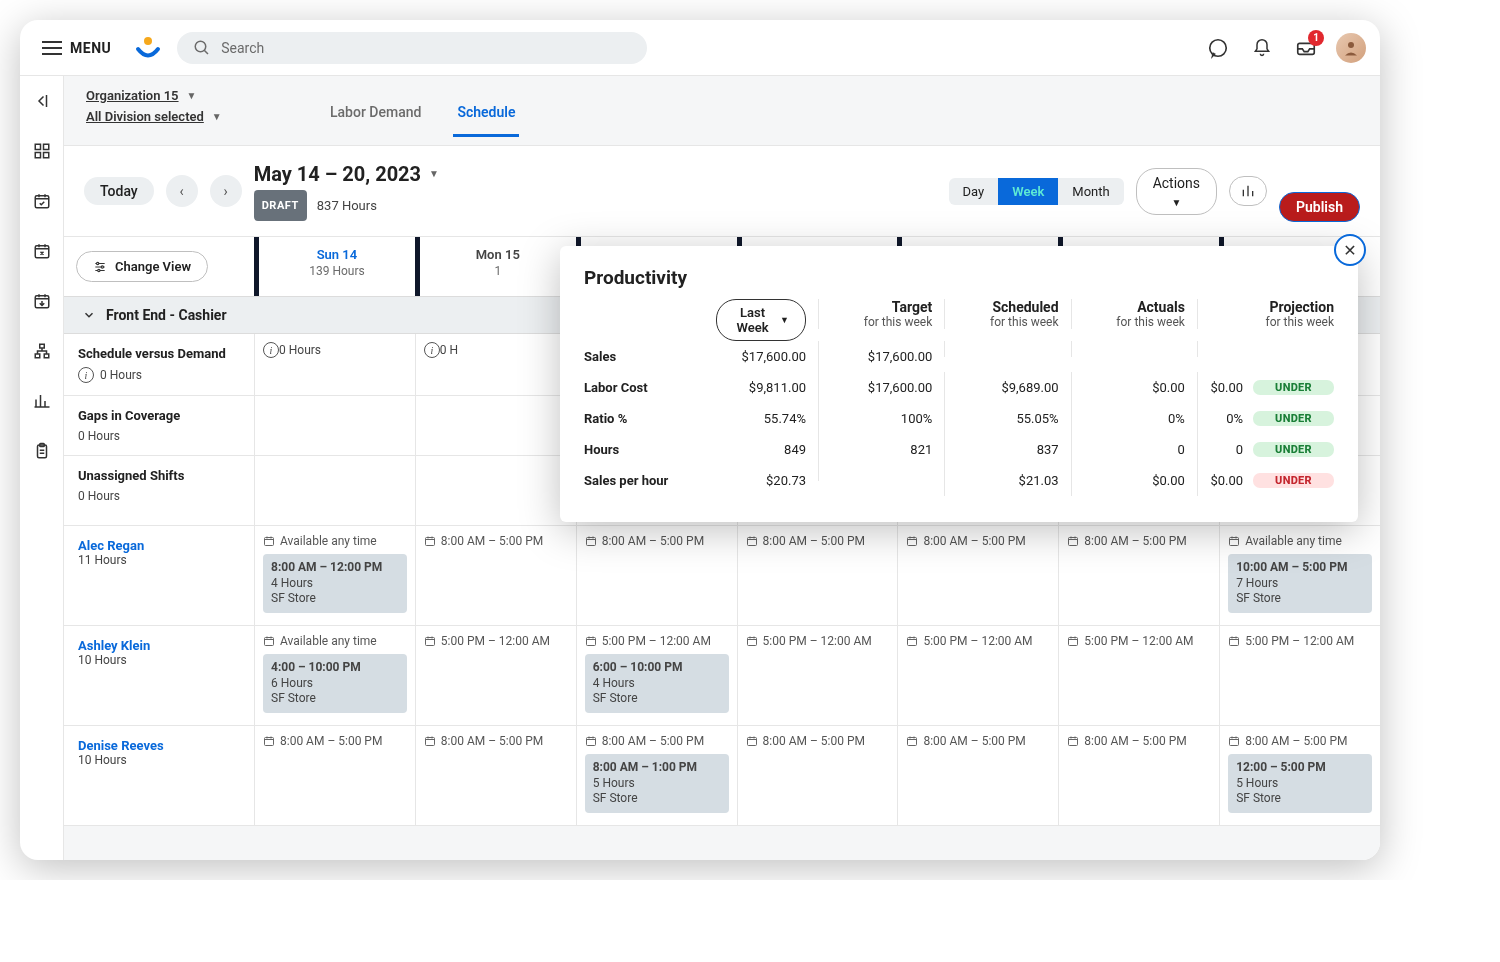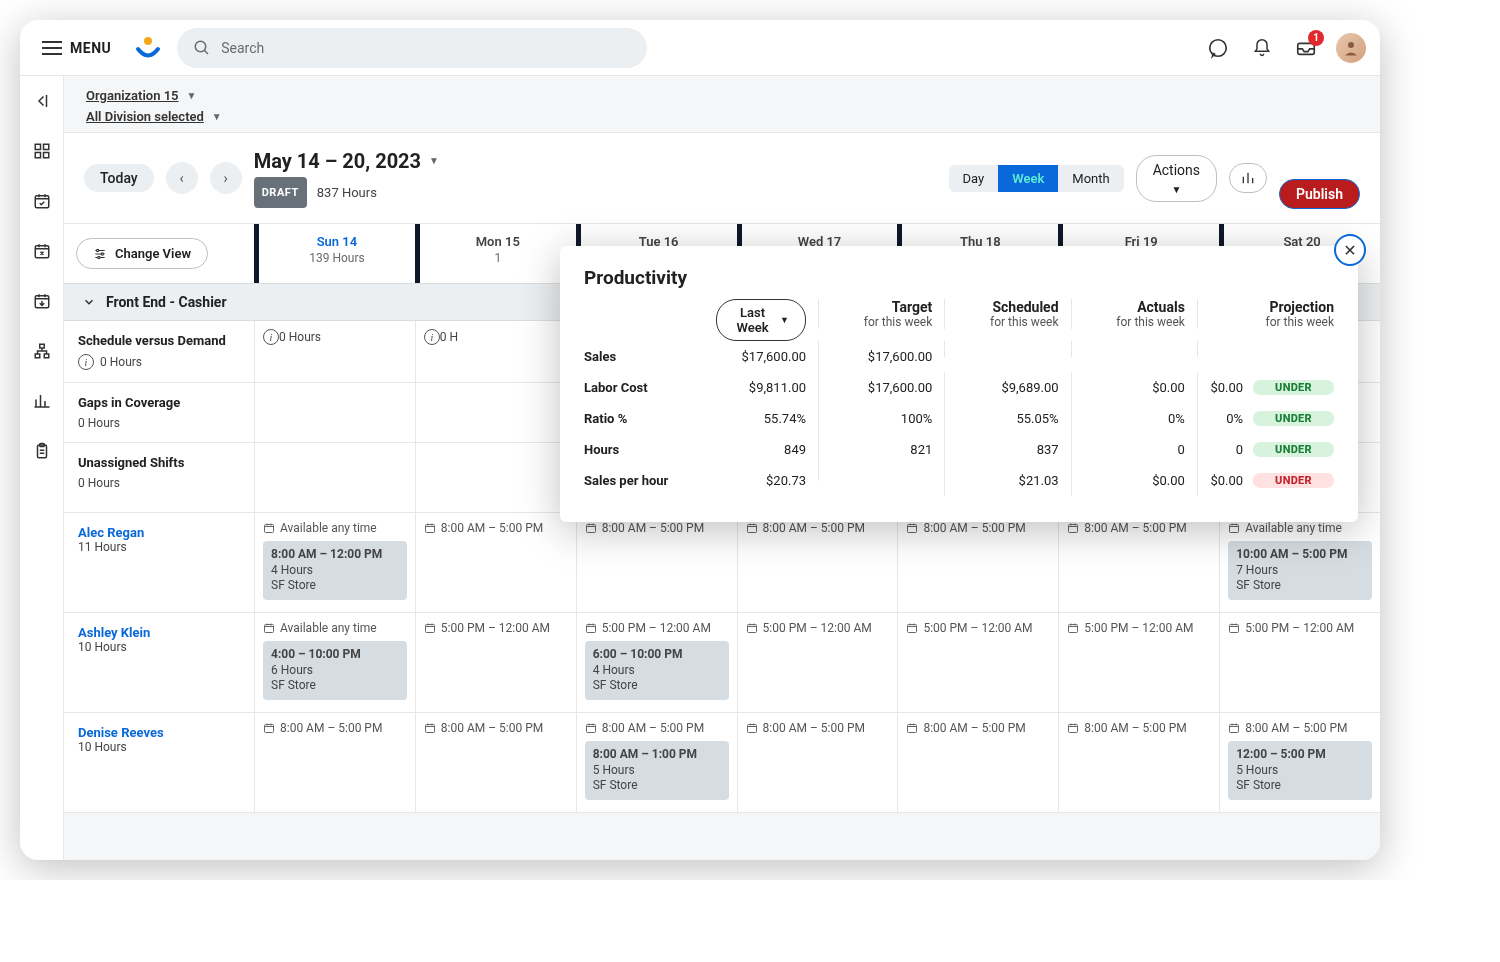--- a/index.html
+++ b/index.html
@@ -6,21 +6,21 @@
   body { font-family: -apple-system, BlinkMacSystemFont, "Segoe UI", Roboto, sans-serif; background: #fff; color: #212121; font-size: 14px; }
   .app { width: 1360px; height: 840px; margin: 20px; border-radius: 18px; box-shadow: 0 8px 40px rgba(0,0,0,.25); overflow: hidden; background:#fff; position: relative; }
 
   
   .topbar { height: 56px; border-bottom: 1px solid #e6e6e6; display: flex; align-items: center; padding: 0 14px; gap: 14px; }
   .menu-btn { display: flex; align-items: center; gap: 8px; cursor:pointer; padding:6px 8px; }
   .menu-btn .ham { width:20px; height:14px; display:flex; flex-direction:column; justify-content:space-between;}
   .menu-btn .ham span{height:2px;background:#333;}
   .menu-btn .lbl{font-weight:700; letter-spacing:.5px;}
   .logo { width:30px; height:30px; display:flex; align-items:center; justify-content:center;}
-  .search-pill { flex:0 0 470px; margin-left:auto; margin-right:auto; background:#eceff1; border-radius:24px; height:40px; display:flex; align-items:center; padding:0 16px; gap:10px; color:#6b6b6b;}
+  .search-pill { flex:0 0 470px; margin-left:auto; margin-right:auto; background:#eceff1; border-radius:24px; height:32px; display:flex; align-items:center; padding:0 16px; gap:10px; color:#6b6b6b;}
   .spacer{flex:1;}
   .topicons{display:flex; align-items:center; gap:16px;}
   .topicons .iconbtn{width:28px;height:28px;display:flex;align-items:center;justify-content:center;cursor:pointer;position:relative;}
   .badge{position:absolute;top:-4px;right:-4px;background:#e1282e;color:#fff;border-radius:50%;width:16px;height:16px;font-size:10px;display:flex;align-items:center;justify-content:center;font-weight:700;}
   .avatar{width:30px;height:30px;border-radius:50%;background:linear-gradient(135deg,#e8c8b0,#d2a07c);display:flex;align-items:center;justify-content:center;}
 
   
   .body { display:flex; height:calc(100% - 56px); }
   .rail { width:44px; border-right:1px solid #e6e6e6; display:flex; flex-direction:column; align-items:center; padding-top:14px; gap:28px; }
   .rail .ricon{width:22px;height:22px;display:flex;align-items:center;justify-content:center;cursor:pointer;}
@@ -216,20 +216,24 @@
         <div class="row">
           <a href="#">Organization 15</a>
           <span class="caret">▼</span>
         </div>
         <div class="row">
           <a href="#">All Division selected</a>
           <span class="caret">▼</span>
         </div>
       </div>
 
+      <div class="tabs">
+        <div class="tab">Labor Demand</div>
+        <div class="tab active">Schedule</div>
+      </div>
 
       <div class="toolbar">
         <div class="today-pill">Today</div>
         <div class="navarr">‹</div>
         <div class="navarr">›</div>
         <div>
           <div class="daterange">
             <span>May 14 – 20, 2023</span>
             <span class="caret">▼</span>
           </div>

